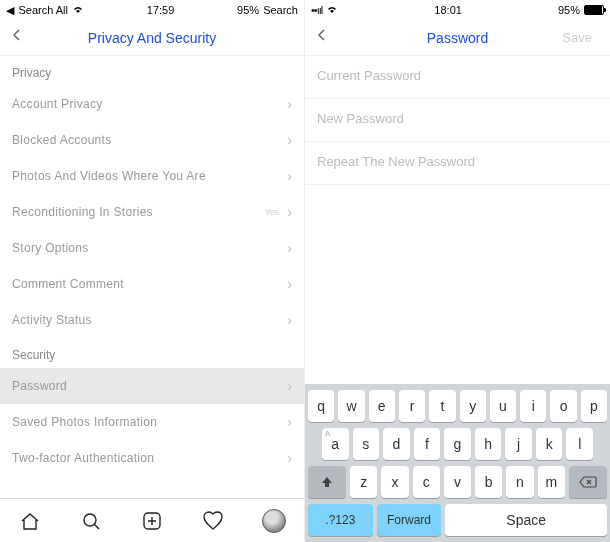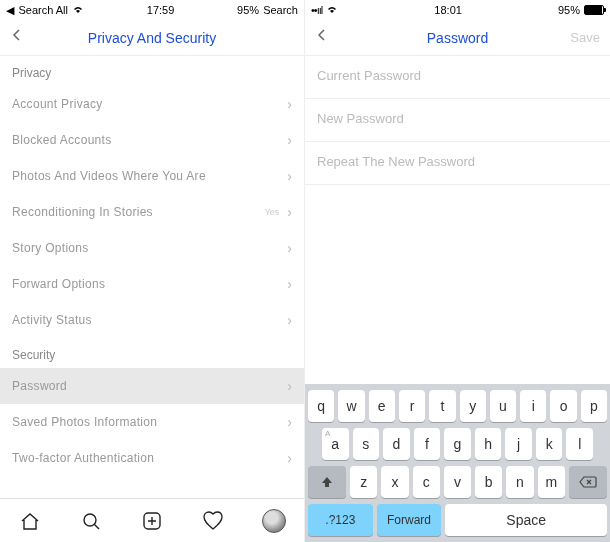--- a/index.html
+++ b/index.html
@@ -13,21 +13,21 @@
     .status-center { font-weight: 500; }
     .battery-icon { display: inline-block; width: 20px; height: 10px; border: 1px solid #000; border-radius: 2px; position: relative; }
     .battery-icon::after { content: ''; position: absolute; right: -3px; top: 2px; width: 2px; height: 4px; background: #000; border-radius: 0 1px 1px 0; }
     .battery-fill { display: block; height: 100%; width: 95%; background: #000; }
     .signal-dots { letter-spacing: -1px; }
     
     
     .header { height: 36px; display: flex; align-items: center; padding: 0 10px; border-bottom: 1px solid #eee; position: relative; }
     .back-btn { width: 20px; height: 20px; cursor: pointer; color: #666; }
     .header-title { position: absolute; left: 50%; transform: translateX(-50%); font-size: 14px; color: #1d4ed8; }
-    .header-save { position: absolute; right: 10px; font-size: 13px; color: #ccc; }
+    .header-save { position: absolute; right: 18px; font-size: 13px; color: #ccc; }
     
     
     .list { flex: 1; overflow: hidden; }
     .section-header { padding: 10px 12px 6px; font-size: 12px; color: #888; font-weight: 500; }
     .list-item { display: flex; align-items: center; justify-content: space-between; padding: 10px 12px; font-size: 12px; color: #888; cursor: pointer; min-height: 34px; }
     .list-item.selected { background: #e8e8e8; }
     .list-item-label { color: #999; letter-spacing: 0.3px; }
     .list-item .chevron { color: #bbb; font-size: 14px; }
     .list-item .note { color: #ccc; font-size: 9px; margin-right: 4px; }
     .row-right { display: flex; align-items: center; gap: 4px;}
@@ -104,21 +104,21 @@
       <span class="row-right">
         <span class="note">Yes</span>
         <span class="chevron">›</span>
       </span>
     </div>
     <div class="list-item">
       <span class="list-item-label">Story Options</span>
       <span class="chevron">›</span>
     </div>
     <div class="list-item">
-      <span class="list-item-label">Forward Options</span>
+      <span class="list-item-label">Comment Comment</span>
       <span class="chevron">›</span>
     </div>
     <div class="list-item">
       <span class="list-item-label">Activity Status</span>
       <span class="chevron">›</span>
     </div>
 
     <div class="section-header">Security</div>
 
     <div class="list-item selected">

